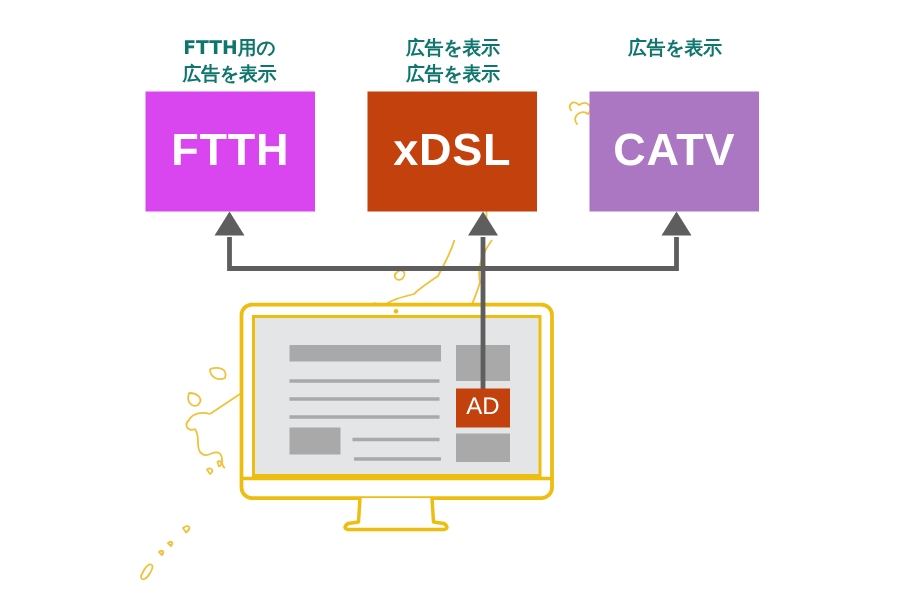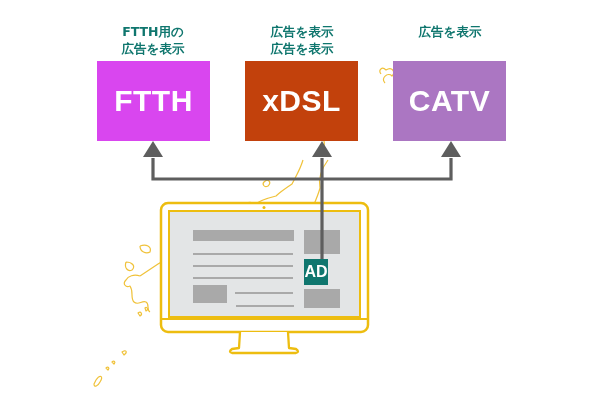--- a/index.html
+++ b/index.html
@@ -1,20 +1,20 @@
 <!DOCTYPE html>
 <html><head>
 <meta charset="utf-8">
 <style>
   html,body{margin:0;padding:0;background:#ffffff;}
   body{width:600px;height:400px;position:relative;overflow:hidden;font-family:"DejaVu Sans",sans-serif;}
   .caption{position:absolute;width:150px;text-align:center;font-size:12.5px;line-height:17px;color:#0f766e;font-weight:bold;}
   .box{position:absolute;top:61px;width:113px;height:80px;display:flex;align-items:center;justify-content:center;color:#ffffff;font-weight:bold;font-size:30px;font-family:"Liberation Sans",sans-serif;letter-spacing:0.5px;}
   svg{position:absolute;left:0;top:0;}
-  .ad{position:absolute;left:304px;top:259px;width:24px;height:26px;background:#0f766e;color:#ffffff;font-size:16px;display:flex;align-items:center;justify-content:center;font-family:"Liberation Sans",sans-serif;font-weight:bold;}
+  .ad{position:absolute;left:304px;top:259px;width:36px;height:26px;background:#c2410c;color:#ffffff;font-size:16px;display:flex;align-items:center;justify-content:center;font-family:"Liberation Sans",sans-serif;}
 </style>
 </head>
 <body>
 
 <svg width="600" height="400" viewBox="0 0 600 400">
 
   <g fill="none" stroke="#f0c23a" stroke-width="1.2" stroke-linejoin="round">
     <path d="M385,83 C380,78 388,72 392,76 C396,72 392,66 386,70 C382,66 378,70 381,74"></path>
     <path d="M325,155 C322,148 327,142 322,136 C318,128 326,124 322,118"></path>
     <path d="M328,160 C322,168 318,178 320,188 C318,196 314,204 310,214 C306,224 304,232 298,240"></path>

